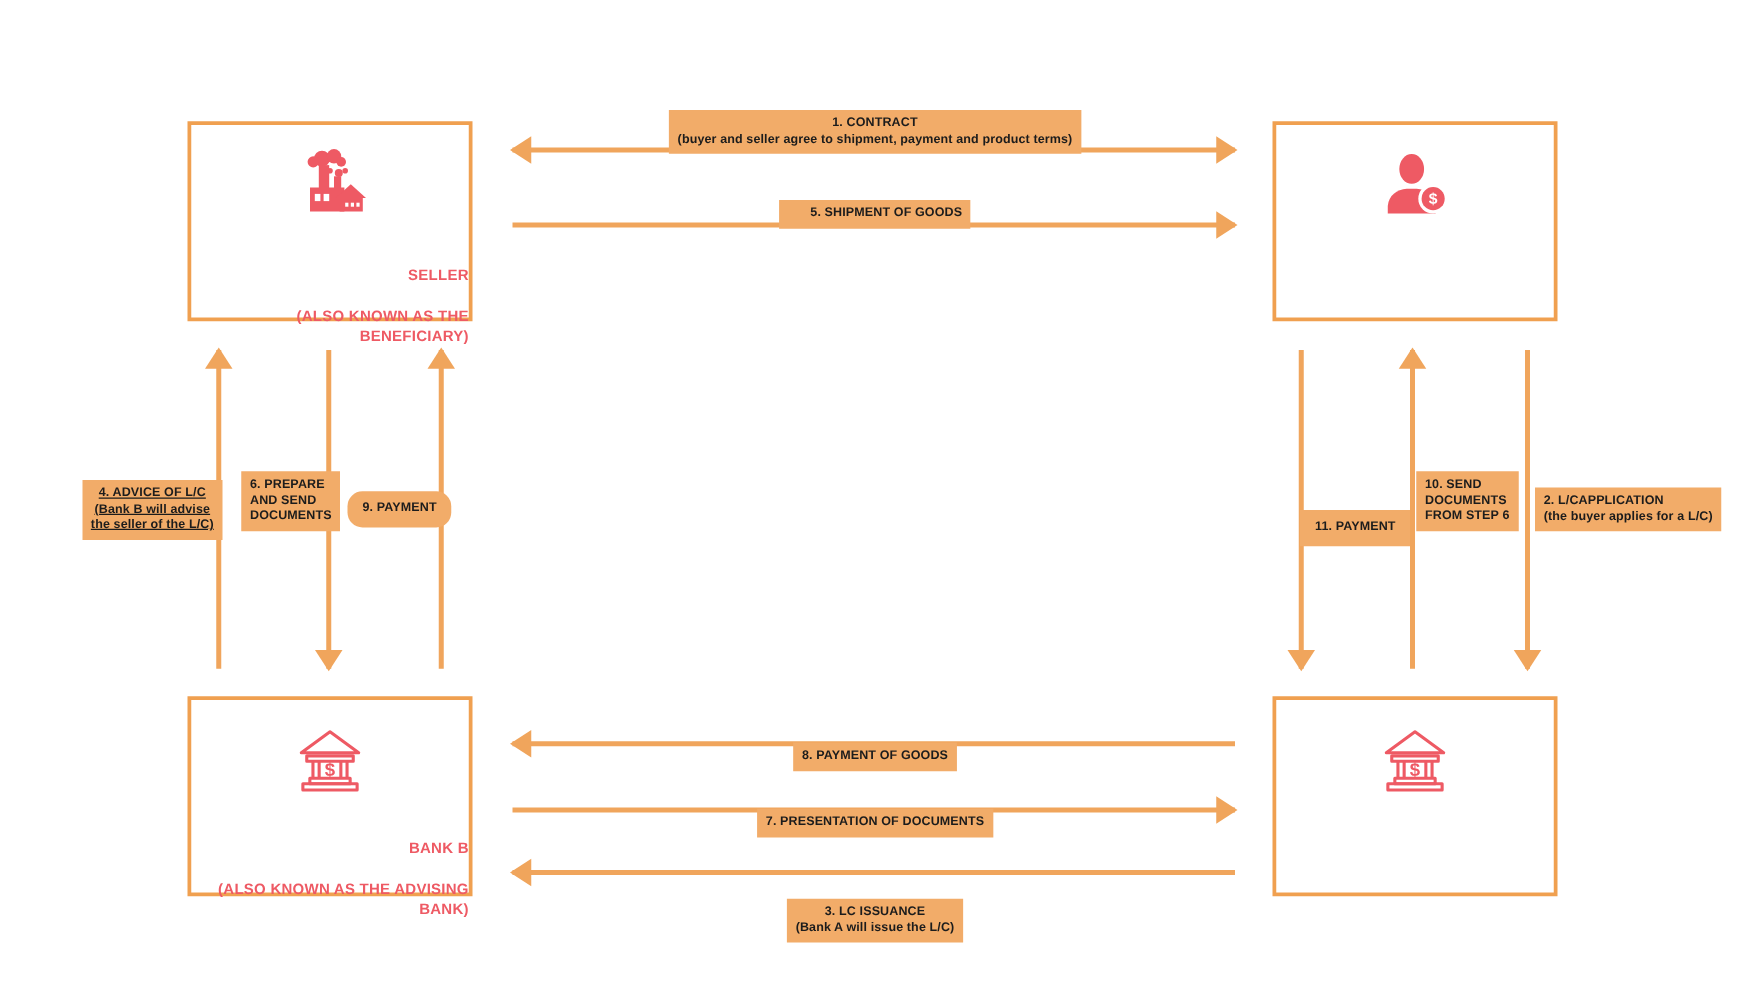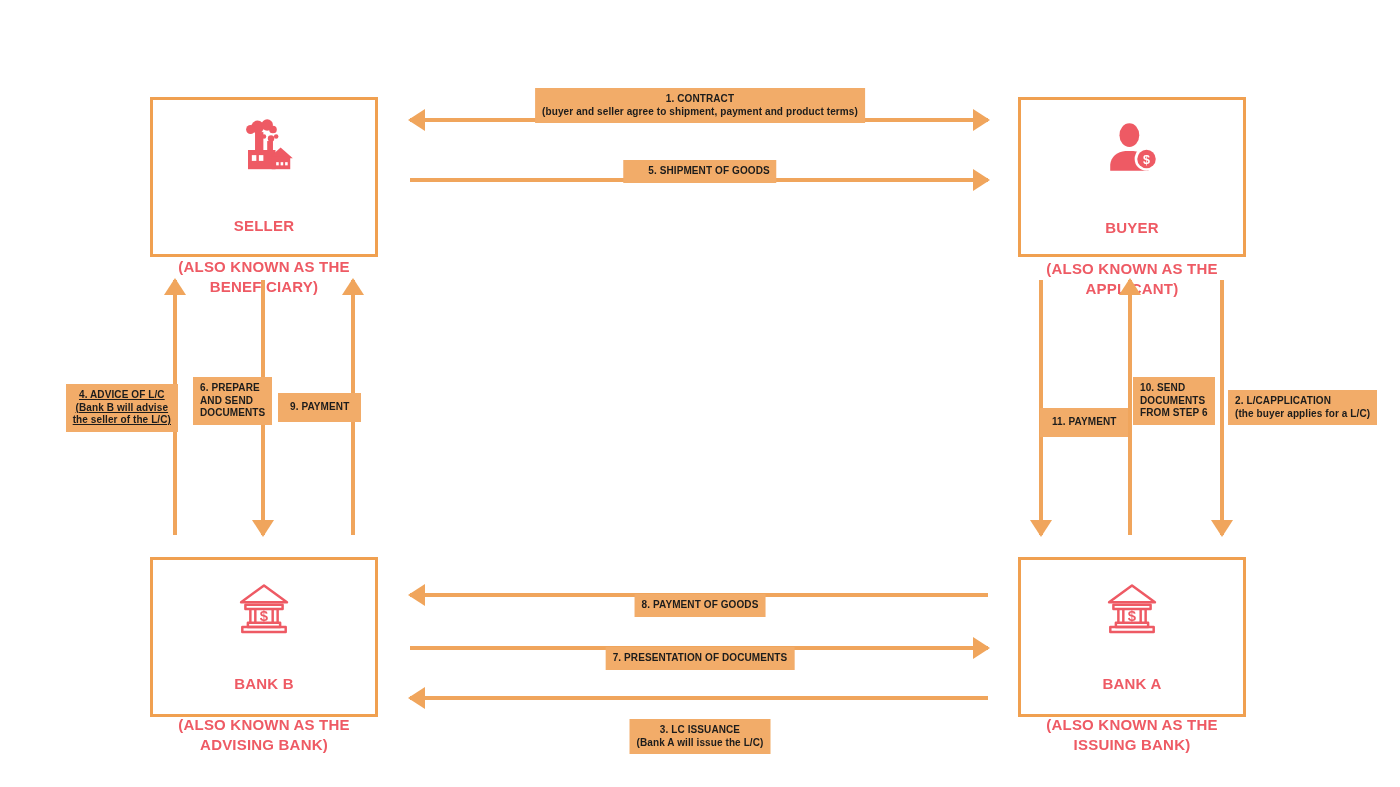--- a/index.html
+++ b/index.html
@@ -30,24 +30,24 @@
     background: #fff;
     display: flex;
     flex-direction: column;
     align-items: center;
     justify-content: flex-start;
     padding-top: 18px;
   }
   .entity .icon { flex: 0 0 auto; line-height: 0; }
   .entity .caption {
     margin-top: 14px;
-    text-align: center;
+    text-align: right;
     color: var(--entity);
     font-weight: bold;
-    font-size: 15px;
+    font-size: 12px;
     line-height: 1.35;
     letter-spacing: 0.2px;
     white-space: pre-line;
   }
   .entity .caption span { display: block; }
 
   .fill-red   { fill: var(--entity); }
   .fill-white { fill: #fff; }
   .stroke-red { stroke: var(--entity); fill: none; }
   .coin-text  { fill: #fff; font-family: "Liberation Sans", sans-serif; font-weight: bold; font-size: 19px; }
@@ -126,24 +126,20 @@
       <svg viewBox="0 0 100 100" width="66" height="66" aria-hidden="true">
         <g class="fill-red">
           <ellipse cx="46" cy="26" rx="15" ry="18"></ellipse>
           <path d="M17,80 L17,71 C18,58 28,51 40,50 L52,50 C64,51 74,58 75,68 L75,80 Z"></path>
         </g>
         <circle cx="72" cy="62" r="18" class="fill-white"></circle>
         <circle cx="72" cy="62" r="14" class="fill-red"></circle>
         <text x="72" y="69" text-anchor="middle" class="coin-text">$</text>
       </svg>
     </div>
-    <div class="caption">
-      <span>BUYER</span>
-      <span>(ALSO KNOWN AS THE APPLICANT)</span>
-    </div>
   </div>
 
   <div class="entity" style="left:150px; top:557px;">
     <div class="icon">
       <svg viewBox="0 0 100 100" width="62" height="62" aria-hidden="true">
         <g class="stroke-red" stroke-width="4" stroke-linejoin="round">
           <path d="M13,39 L50,12 L87,39 Z"></path>
           <rect x="20" y="43" width="60" height="7"></rect>
           <line x1="28" y1="50" x2="28" y2="72"></line>
             <line x1="36" y1="50" x2="36" y2="72"></line>
@@ -170,24 +166,20 @@
           <line x1="28" y1="50" x2="28" y2="72"></line>
             <line x1="36" y1="50" x2="36" y2="72"></line>
           <line x1="64" y1="50" x2="64" y2="72"></line>
             <line x1="72" y1="50" x2="72" y2="72"></line>
           <rect x="24" y="72" width="52" height="7"></rect>
           <rect x="15" y="79" width="70" height="8"></rect>
         </g>
         <text x="50" y="69" text-anchor="middle" class="bank-dollar">$</text>
       </svg>
     </div>
-    <div class="caption">
-      <span>BANK A</span>
-      <span>(ALSO KNOWN AS THE ISSUING BANK)</span>
-    </div>
   </div>
 
   <div class="arrow h" style="left:408px; top:109px; width:582px;">
     <div class="line"></div>
       <div class="head w"></div>
       <div class="head e"></div>
   </div>
   <div class="arrow h" style="left:408px; top:169px; width:582px;">
     <div class="line"></div>
       <div class="head e"></div>
@@ -235,21 +227,21 @@
   <div class="step-label center-x" style="left:700px; top:88px;">1. CONTRACT
 (buyer and seller agree to shipment, payment and product terms)</div>
   <div class="step-label center-x" style="left:700px; top:160px;padding-left:25px;">5. SHIPMENT OF GOODS</div>
 
   <div class="step-label" style="right:1222px; top:384px;text-decoration:underline;">4. ADVICE OF L/C
 (Bank B will advise
 the seller of the L/C)</div>
   <div class="step-label align-left" style="left:193px; top:377px;">6. PREPARE
 AND SEND
 DOCUMENTS</div>
-  <div class="step-label pad-wide" style="left:278px; top:393px;">9. PAYMENT</div>
+  <div class="step-label pad-wide" style="left:278px; top:393px;border-radius:12px;">9. PAYMENT</div>
 
   <div class="step-label pad-wide" style="left:1040px; top:408px;text-align:center;">11. PAYMENT</div>
   <div class="step-label align-left" style="left:1133px; top:377px;">10. SEND
 DOCUMENTS
 FROM STEP 6</div>
   <div class="step-label align-left" style="left:1228px; top:390px;">2. L/CAPPLICATION
 (the buyer applies for a L/C)</div>
 
   <div class="step-label center-x" style="left:700px; top:594px;">8. PAYMENT OF GOODS</div>
   <div class="step-label center-x" style="left:700px; top:647px;">7. PRESENTATION OF DOCUMENTS</div>

